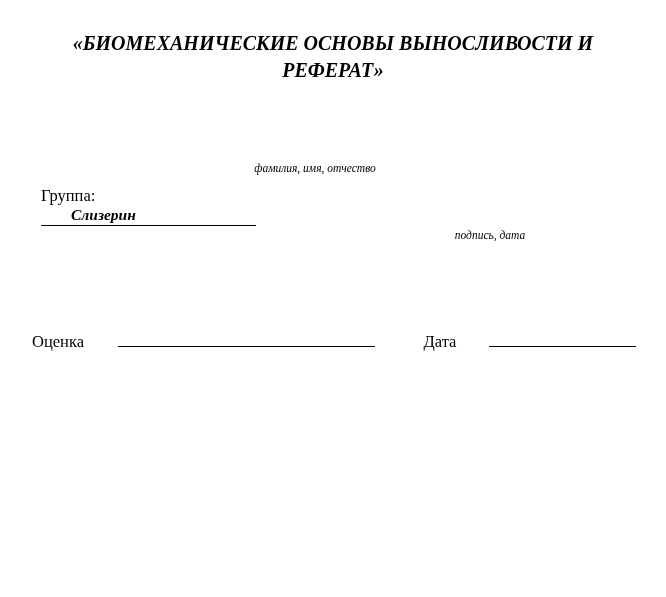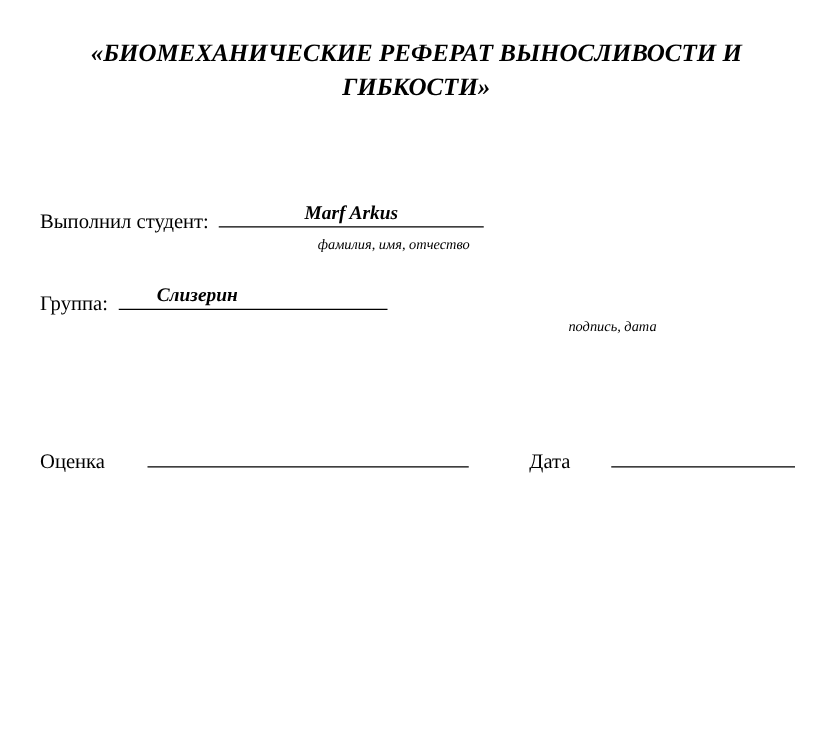--- a/index.html
+++ b/index.html
@@ -81,21 +81,21 @@
     font-size: 11.5px;
     text-align: center;
   }
 
   
   .row-student { margin-top: 0; }
   .row-student .fill { width: 212px; margin-left: 8px; }
   .hint-student { width: 212px; margin-left: 177px; margin-top: 3px; }
 
   
-  .row-group { margin-top: 26px; }
+  .row-group { margin-top: 12px; flex-direction: column; }
   .row-group .fill { width: 215px; margin-left: 9px; }
   .row-group .value { text-align: left; padding-left: 30px; font-style: italic; }
 
   
   .row-teacher { margin-top: 31px; }
   .row-teacher .fill { width: 78px; }
   .row-teacher .teacher-name { font-weight: bold; font-size: 16.5px; }
   .hint-teacher { width: 160px; margin-left: 378px; margin-top: 3px; }
 
   
@@ -109,30 +109,24 @@
   .row-bottom .fill-grade { width: 295px; margin-left: 10px; }
   .row-bottom .date-label { margin-left: 24px; }
   .row-bottom .fill-date { width: 168px; margin-left: 9px; }
 </style>
 </head>
 <body>
 
 <div class="page">
 
 
-  <div class="subtitle">«БИОМЕХАНИЧЕСКИЕ РЕФЕРАТ ВЫНОСЛИВОСТИ И ГИБКОСТИ»</div>
+  <div class="subtitle">«БИОМЕХАНИЧЕСКИЕ ОСНОВЫ ВЫНОСЛИВОСТИ И РЕФЕРАТ»</div>
 
   <div class="fields">
 
-    <div class="row row-student">
-      <span class="label">Выполнил студент:</span>
-      <span class="fill">
-        <span class="value">Marf Arkus</span>
-      </span>
-    </div>
     <div class="hint hint-student">фамилия, имя, отчество</div>
 
     <div class="row row-group">
       <span class="label">Группа:</span>
       <span class="fill">
         <span class="value">Слизерин</span>
       </span>
     </div>
 
     <div class="hint hint-teacher">подпись, дата</div>

